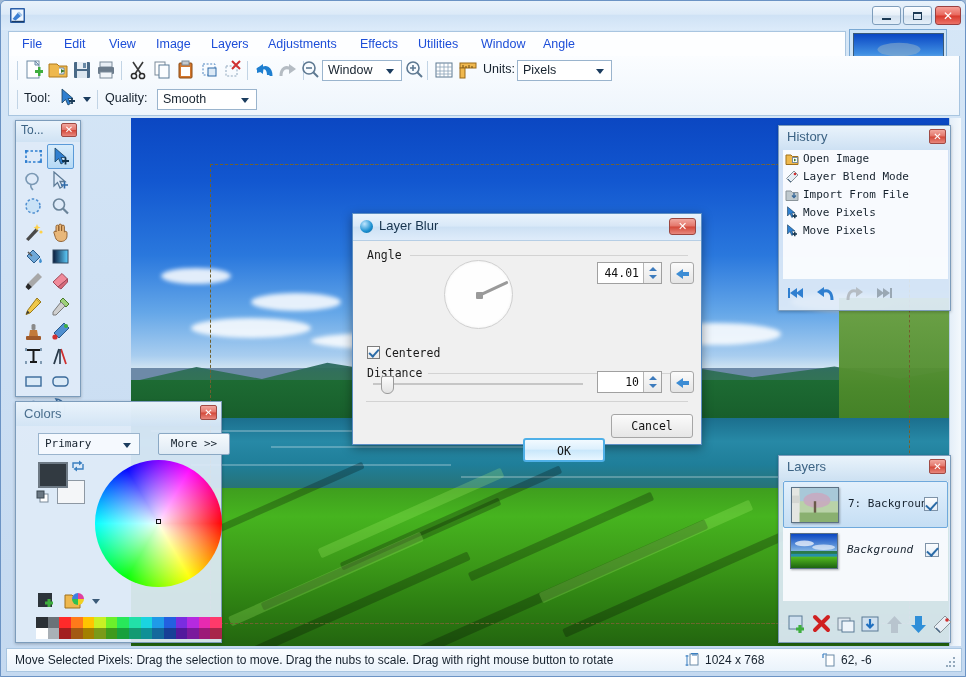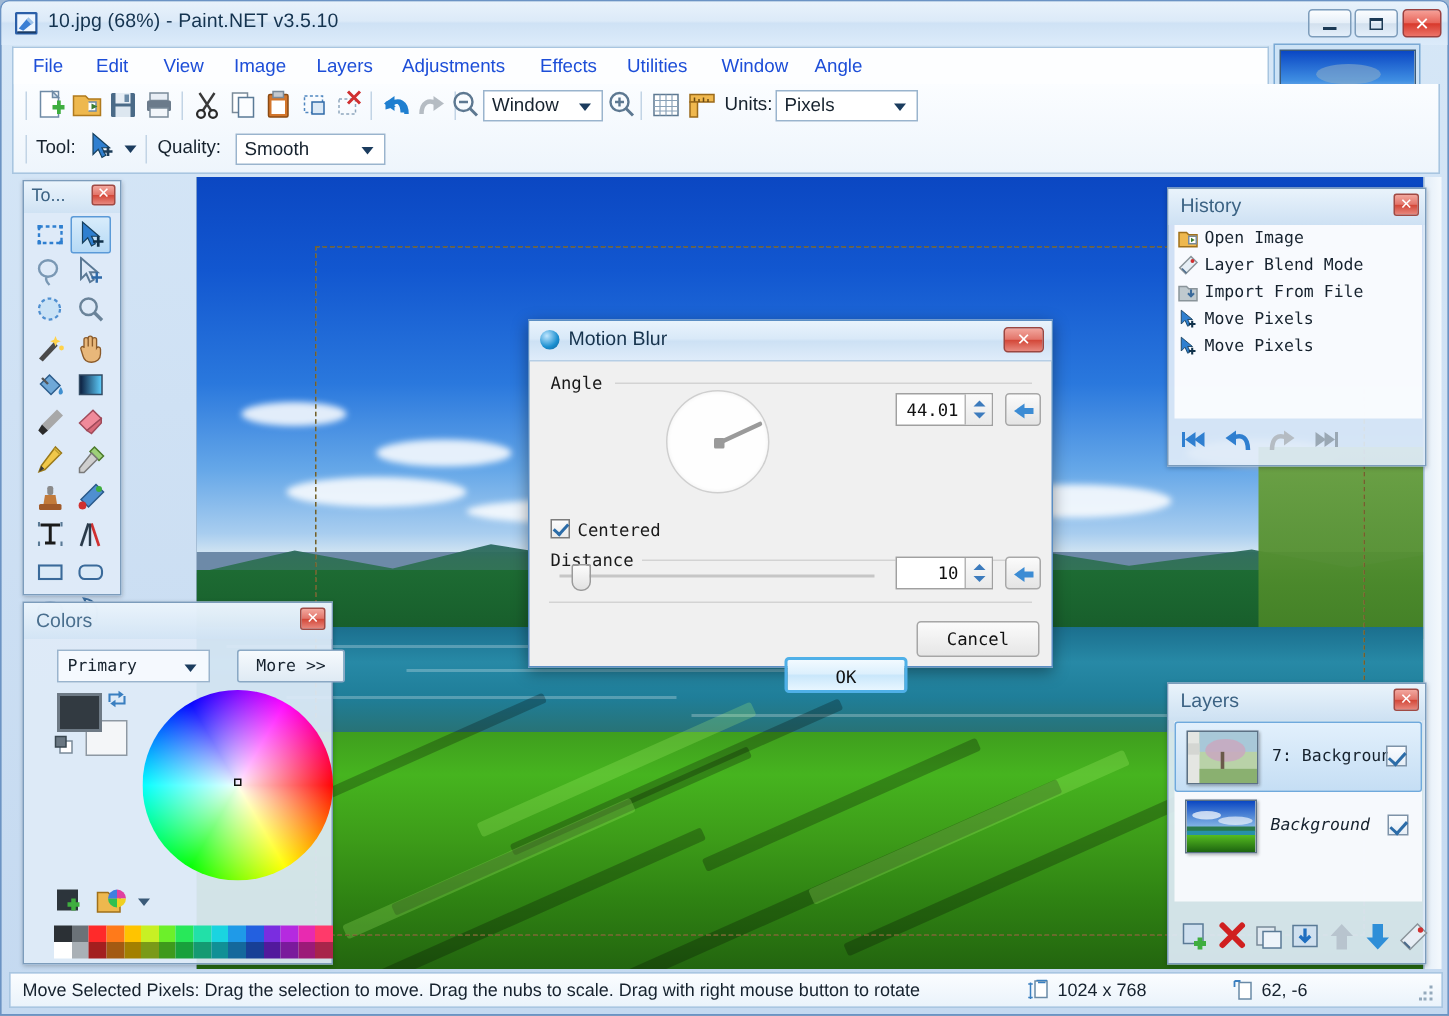--- a/index.html
+++ b/index.html
@@ -429,21 +429,20 @@
 <div class="app">
 
   <div class="titlebar">
     <svg class="title-icon" viewBox="0 0 17 17">
       <rect x="1" y="1" width="15" height="15" fill="#2b5fa8" rx="1"></rect>
       <rect x="2.5" y="2.5" width="12" height="12" fill="#eef6ff"></rect>
       <path d="M3.5 12 L9 5.5 L12 9 L6.5 13.5 Z" fill="#3b7fd4"></path>
       <path d="M10 4.5 L13.5 8 L12 9.5 L8.5 6 Z" fill="#9fc3ea"></path>
       <path d="M2.5 14.5 L15 14.5" stroke="#1b3c66" stroke-width="1.4"></path>
     </svg>
-    <div class="title-text">10.jpg (68%) - Paint.NET v3.5.10</div>
 
     <div class="wbtn min">
       <div class="g">
           <div class="min-glyph"></div>
         </div>
     </div>
     <div class="wbtn max">
       <div class="g">
           <div class="max-glyph"></div>
         </div>
@@ -1064,21 +1063,21 @@
             <circle cx="15" cy="6" r="1.8" fill="#d03030"></circle>
             <path d="M4 14 l4 4" stroke="#4a6a8a" stroke-width="1.4"></path>
           </svg>
       </span>
     </div>
   </div>
 
   <div class="dlg">
     <div class="dh">
       <div class="di"></div>
-      <div class="dt">Motion Blur</div>
+      <div class="dt">Layer Blur</div>
       <div class="dclose">✕</div>
     </div>
 
     <div class="grplabel" style="left:14px;top:34px">Angle</div>
     <div class="grpline" style="left:57px;top:41px;width:278px"></div>
 
     <div class="dial">
       <div class="hand" style="transform:rotate(-25deg)"></div>
       <div class="hub"></div>
     </div>

